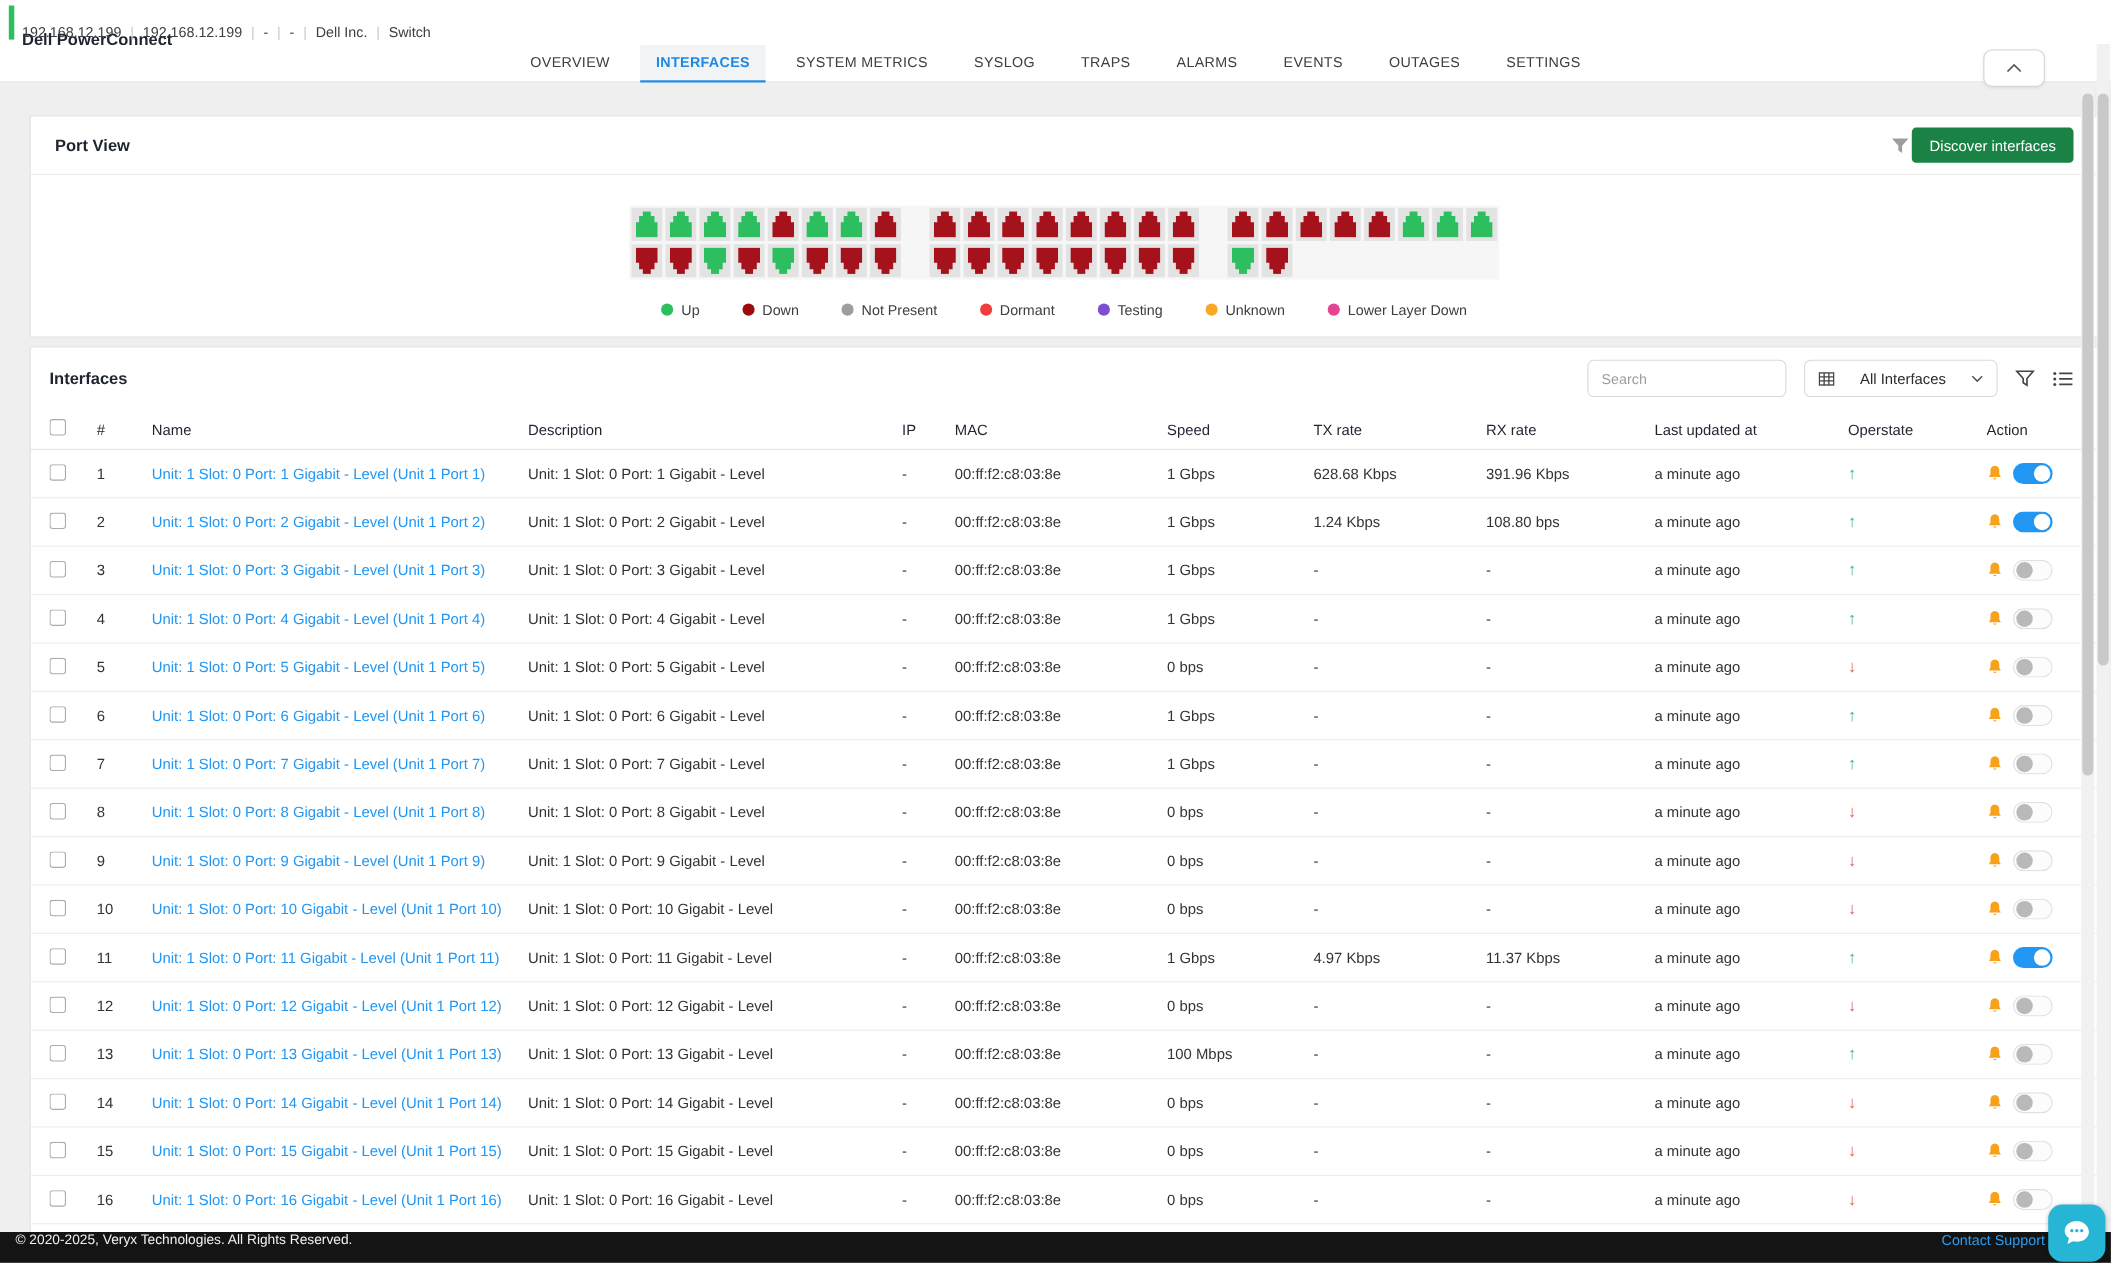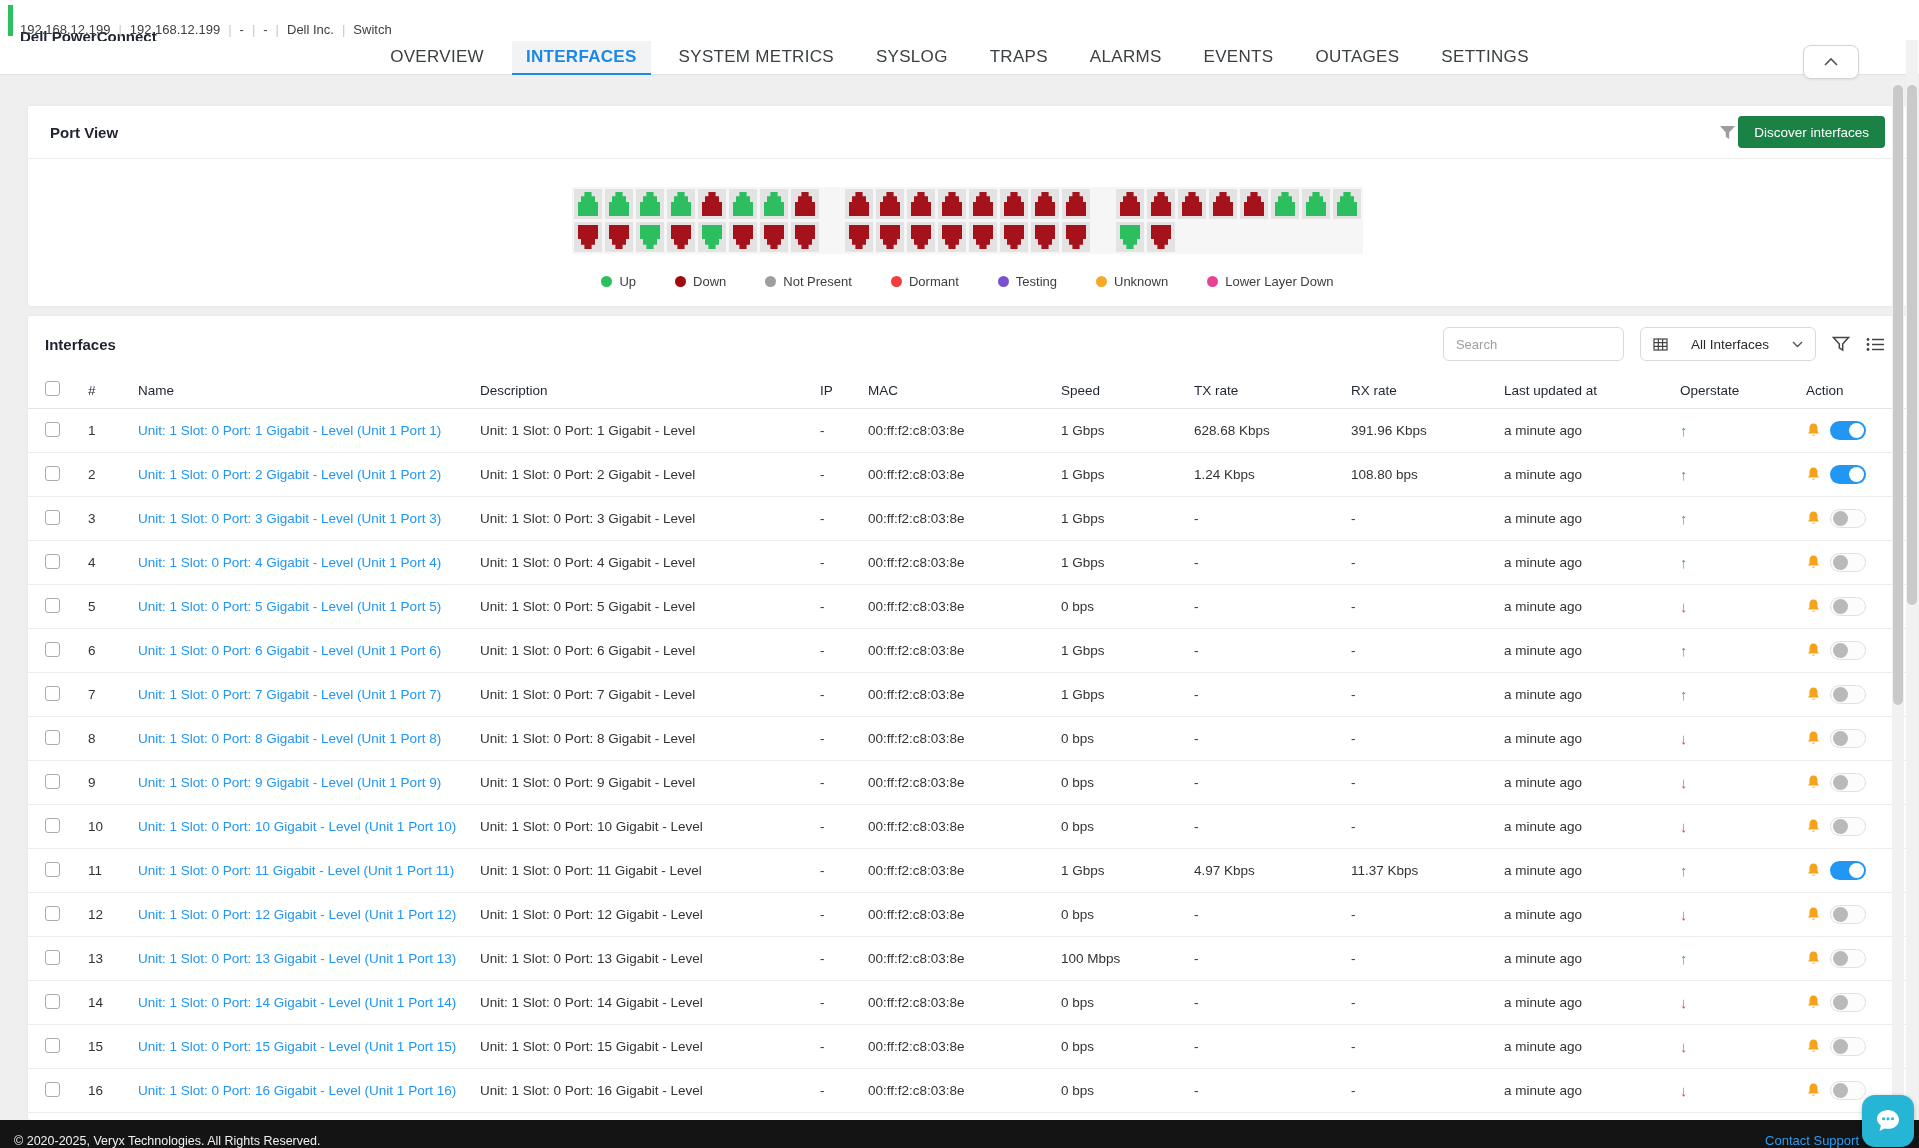--- a/index.html
+++ b/index.html
@@ -9,21 +9,21 @@
   
   .top-header { position:absolute; left:0; top:0; width:1919px; height:41px; background:#fff; }
   .accent-bar { position:absolute; left:8px; top:5px; width:5px; height:31px; background:#2dbe5f; }
   .device-title { position:absolute; left:20px; top:3px; font-size:15px; font-weight:bold; color:#1f2430;margin-top:25px; }
   .device-sub { position:absolute; left:20px; top:22px; font-size:13px; color:#3c4043; display:flex; gap:8px; }
   .device-sub .sep { color:#c9c9c9; font-weight:normal; }
 
   
   .tabbar { position:absolute; left:0; top:41px; width:1919px; height:34px; background:#fff;
     border-bottom:1px solid #e2e2e2; display:flex; justify-content:center; gap:14px; }
-  .tab { height:34px; line-height:32px; padding:0 14px; font-size:17px; letter-spacing:.3px;
+  .tab { height:34px; line-height:32px; padding:0 14px; font-size:13px; letter-spacing:.3px;
     color:#3c4043; cursor:pointer; border-bottom:2px solid transparent; }
   .tab.active { color:#1e88e5; background:#f1f3f4; border-bottom:2px solid #1e88e5; font-weight:bold; }
   .collapse-btn { position:absolute; right:60px; top:45px; width:56px; height:34px; background:#fff;
     border:1px solid #d5d5d5; border-radius:8px; box-shadow:0 1px 3px rgba(0,0,0,.08);
     display:flex; align-items:center; justify-content:center; }
 
   
   .card { position:absolute; left:12px; width:1879px; background:#fff; border-radius:2px;
     box-shadow:0 0 2px rgba(0,0,0,.08);margin-left:16px; }
   .card-portview { top:106px; height:200px; }
@@ -78,21 +78,21 @@
   .oper.down::before { content:"\2193"; }
   .action-cell { display:flex; align-items:center; gap:9px; }
   .toggle { width:36px; height:19px; border-radius:10px; position:relative; cursor:pointer; }
   .toggle.on { background:#2196f3; }
   .toggle.on .knob { position:absolute; right:2px; top:2px; width:15px; height:15px; border-radius:50%; background:#fff; }
   .toggle.off { background:#fcfcfc; border:1px solid #e0e0e0; }
   .toggle.off .knob { position:absolute; left:2px; top:1px; width:15px; height:15px; border-radius:50%; background:#b9b9b9; }
 
   
   .footer { position:absolute; left:0; bottom:0; width:1919px; height:28px; background:#141414;
-    display:flex; align-items:flex-end; padding:0 14px; z-index:5; }
+    display:flex; align-items:flex-start; padding:0 14px; z-index:5; }
   .footer-copy { color:#f1f1f1; font-size:12.5px; }
   .footer-link { margin-left:auto; margin-right:46px; color:#2e9bf0; font-size:13px; cursor:pointer; text-decoration:none; }
   .chat-widget { position:absolute; right:5px; bottom:1px; width:52px; height:52px; border-radius:13px;
     background:#27b5d5; z-index:6; display:flex; align-items:center; justify-content:center;
     box-shadow:0 1px 4px rgba(0,0,0,.25); cursor:pointer; }
 
   
   .sb { position:absolute; top:80px; height:1040px; width:12px; background:#f1f1f1; z-index:4; }
   .sb-inner { right:15px; }
   .sb-outer { right:1px; top:40px; height:1108px; }

